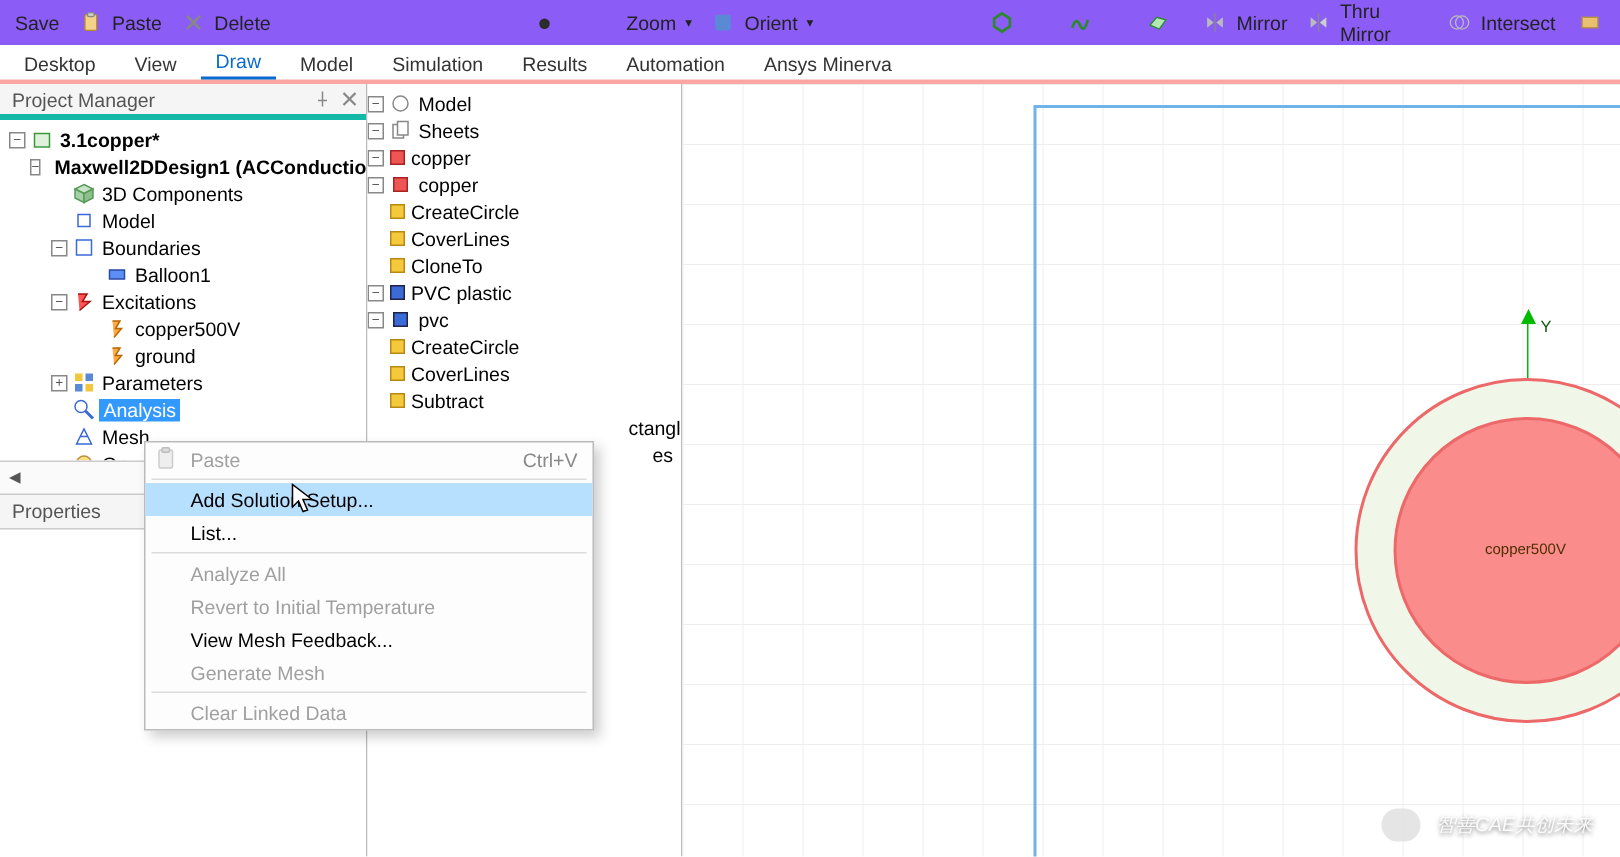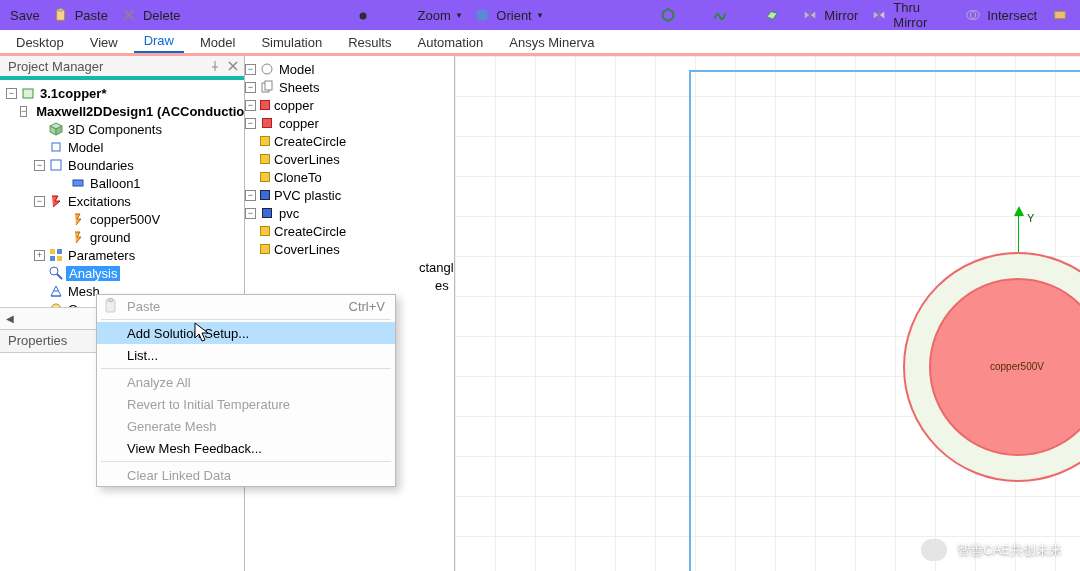--- a/index.html
+++ b/index.html
@@ -54,21 +54,21 @@
   .ctx .row { height:22px; display:flex; align-items:center; padding:0 10px 0 30px; position:relative;}
   .ctx .row.disabled { color:#a0a0a0; }
   .ctx .row.hover { background:#b7e0ff; }
   .ctx .row .short { margin-left:auto; color:#888; }
   .ctx hr { border:none; border-top:1px solid #ddd; margin:2px 4px;}
   .ctx .row .ico { position:absolute; left:6px; width:16px; height:16px;}
 
   .cursor { position:absolute; left:194px; top:322px; z-index:60; pointer-events:none;}
 
   
-  .watermark { position:absolute; right:18px; bottom:10px; color:rgba(255,255,255,0.9); font-size:22px; font-weight:400; display:flex; align-items:center; gap:10px; text-shadow:0 1px 3px rgba(0,0,0,0.5);}
+  .watermark { position:absolute; right:18px; bottom:10px; color:rgba(255,255,255,0.9); font-size:22px; font-weight:400; display:flex; align-items:center; gap:10px; text-shadow:0 1px 3px rgba(0,0,0,0.5);font-style:italic;}
   .watermark .bubble { width:26px; height:22px; background:#e0e0e0; border-radius:50%/60%; position:relative; opacity:.85;}
 
   
   .sq-red { width:10px; height:10px; background:#e55; display:inline-block; border:1px solid #a22;}
   .sq-yel { width:10px; height:10px; background:#f5c93c; display:inline-block; border:1px solid #b88910;}
   .sq-blu { width:10px; height:10px; background:#3a6bd6; display:inline-block; border:1px solid #224;}
 
   
   .i0{padding-left:6px}.i1{padding-left:20px}.i2{padding-left:34px}.i3{padding-left:56px}.i4{padding-left:62px}
 </style>
@@ -412,20 +412,25 @@
     <div class="node i4">
         <span class="noexp"></span>
         <span class="sq-yel"></span>
         <span class="label" style="padding-left:4px">CreateCircle</span>
       </div>
     <div class="node i4">
         <span class="noexp"></span>
         <span class="sq-yel"></span>
         <span class="label" style="padding-left:4px">CoverLines</span>
       </div>
+    <div class="node i4">
+        <span class="noexp"></span>
+        <span class="sq-yel"></span>
+        <span class="label" style="padding-left:4px">Subtract</span>
+      </div>
     <div class="node" style="padding-left:172px">
         <span class="label">ctangles</span>
       </div>
     <div class="node" style="padding-left:188px">
         <span class="label">es</span>
       </div>
   </div>
 
   <div class="canvas">
     <div class="region-border"></div>
@@ -453,25 +458,25 @@
   <div class="row">
       <span>List...</span>
     </div>
   <hr>
   <div class="row disabled">
       <span>Analyze All</span>
     </div>
   <div class="row disabled">
       <span>Revert to Initial Temperature</span>
     </div>
+  <div class="row">
+      <span>View Mesh Feedback...</span>
+    </div>
   <div class="row disabled">
       <span>Generate Mesh</span>
-    </div>
-  <div class="row">
-      <span>View Mesh Feedback...</span>
     </div>
   <hr>
   <div class="row disabled">
       <span>Clear Linked Data</span>
     </div>
 </div>
 
 <svg class="cursor" width="18" height="22" viewBox="0 0 18 22">
   <path d="M1 1 L1 16 L5 12 L8 19 L11 18 L8 11 L14 11 Z" fill="#fff" stroke="#000" stroke-width="1"></path>
 </svg>

